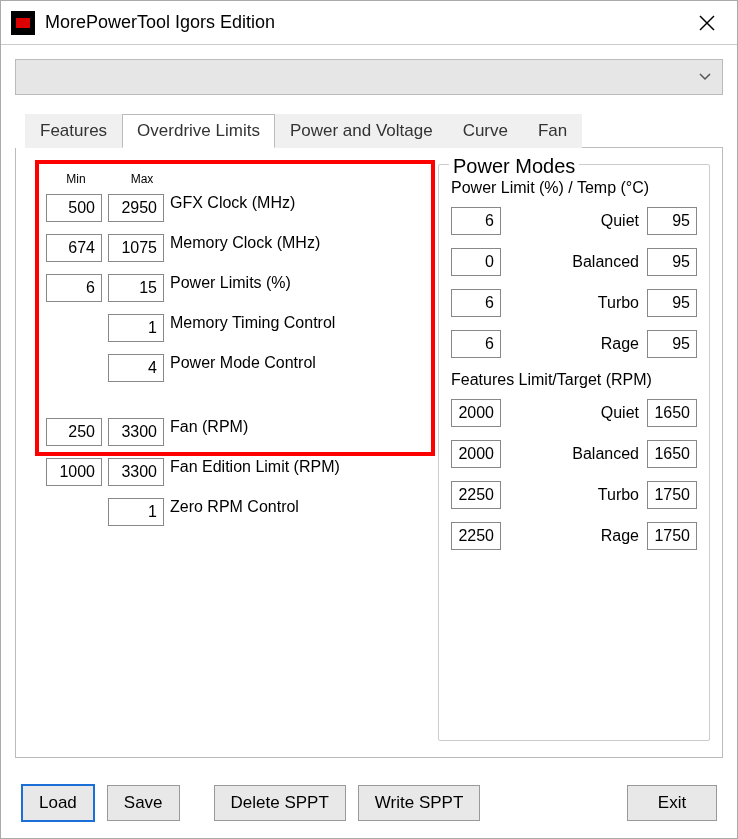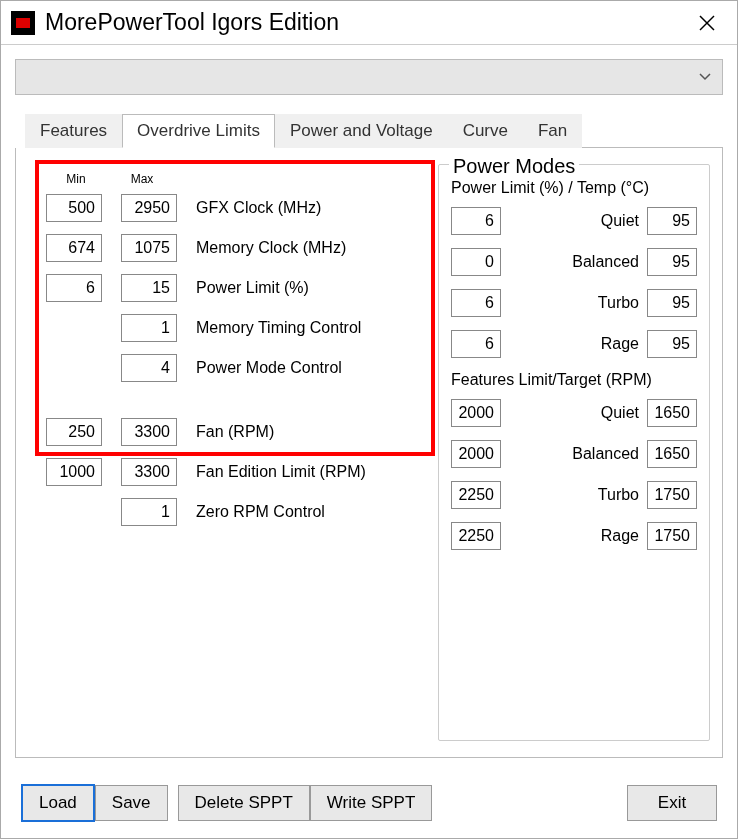--- a/index.html
+++ b/index.html
@@ -32,21 +32,21 @@
     display: inline-flex;
     align-items: center;
     justify-content: center;
     margin-right: 10px;
   }
   .titlebar .app-icon .red {
     width: 14px; height: 10px;
     background: #d00;
   }
   .titlebar .title {
-    font-size: 23px;
+    font-size: 18px;
     flex: 1;
   }
   .titlebar .close {
     width: 40px;
     height: 40px;
     display: flex;
     align-items: center;
     justify-content: center;
     font-size: 20px;
     font-weight: 300;
@@ -117,22 +117,21 @@
   .right-col .frame-title {
     position: absolute;
     top: -10px;
     left: 10px;
     background: #fff;
     padding: 0 4px;
     font-size: 20px;
   }
   .row {
     display: flex;
-    align-items: center;
-    gap: 19px;
+    gap: 6px;
     margin-bottom: 12px;
   }
   .row .label {
     flex: 1;
     font-size: 16px;
   }
   .numbox {
     width: 56px;
     height: 28px;
     border: 1px solid #888;
@@ -168,20 +167,21 @@
   }
   .pm-row .label { flex:1; font-size:16px;text-align:right; }
   .numbox.sm { width:50px; }
   .section-label {
     font-size: 16px;
     margin: 4px 0 10px 0;
   }
   .button-bar {
     padding: 12px 20px 16px 20px;
     display: flex;
+    gap: 12px;
     align-items: center;
   }
   .btn {
     background: #e8e8e8;
     border: 1px solid #999;
     padding: 7px 16px;
     font-size: 17px;
     cursor: pointer;
     font-family: inherit;
   }
@@ -243,21 +243,21 @@
             <span class="label">GFX Clock (MHz)</span>
           </div>
           <div class="row">
             <input class="numbox" value="674" style="">
             <input class="numbox" value="1075" style="">
             <span class="label">Memory Clock (MHz)</span>
           </div>
           <div class="row">
             <input class="numbox" value="6" style="">
             <input class="numbox" value="15" style="">
-            <span class="label">Power Limit (%)</span>
+            <span class="label">Power Limits (%)</span>
           </div>
           <div class="row">
             <span class="numbox empty"></span>
             <input class="numbox" value="1" style="">
             <span class="label">Memory Timing Control</span>
           </div>
           <div class="row">
             <span class="numbox empty"></span>
             <input class="numbox" value="4" style="">
             <span class="label">Power Mode Control</span>

